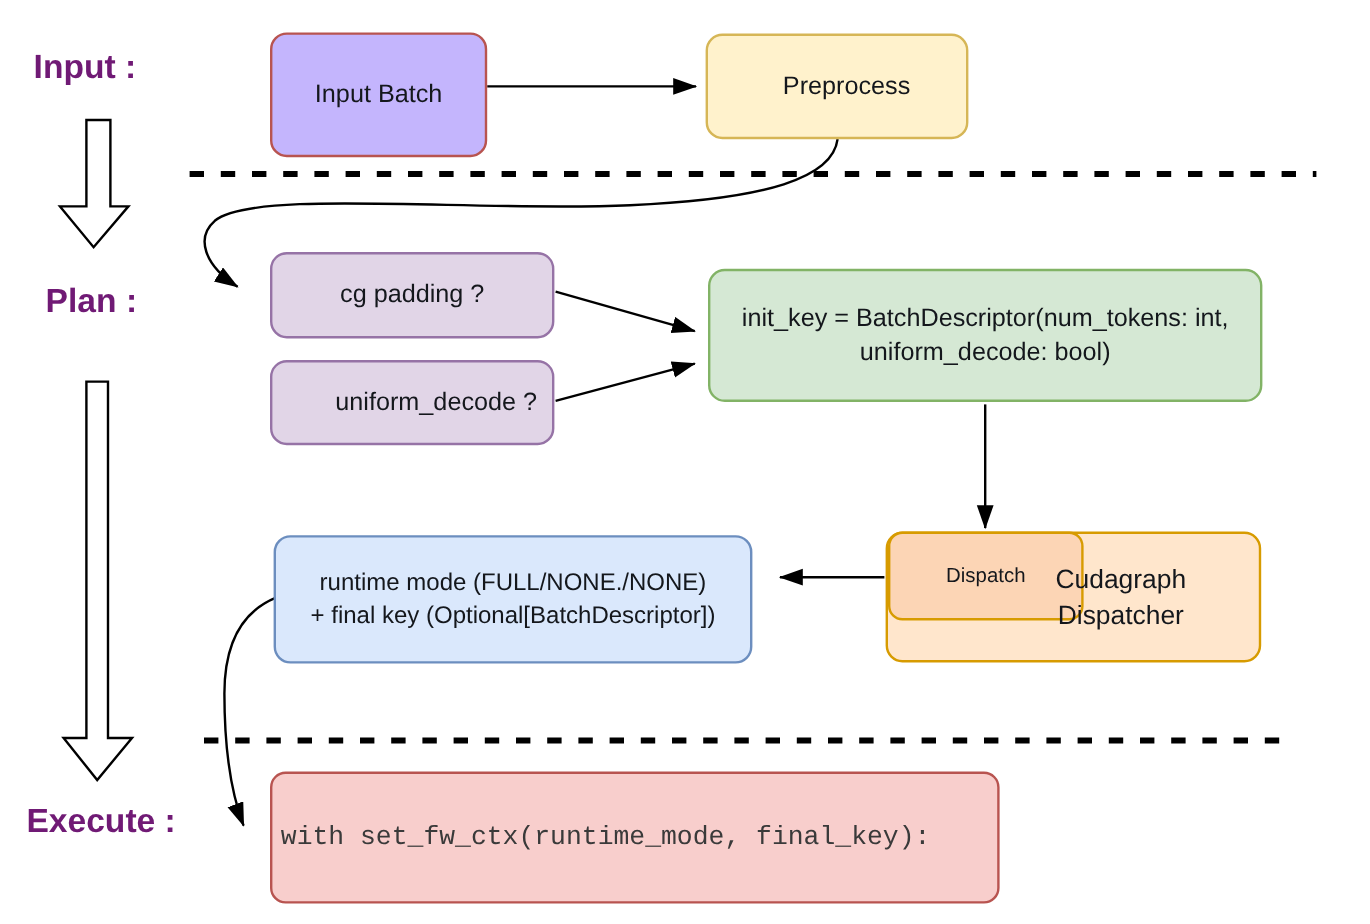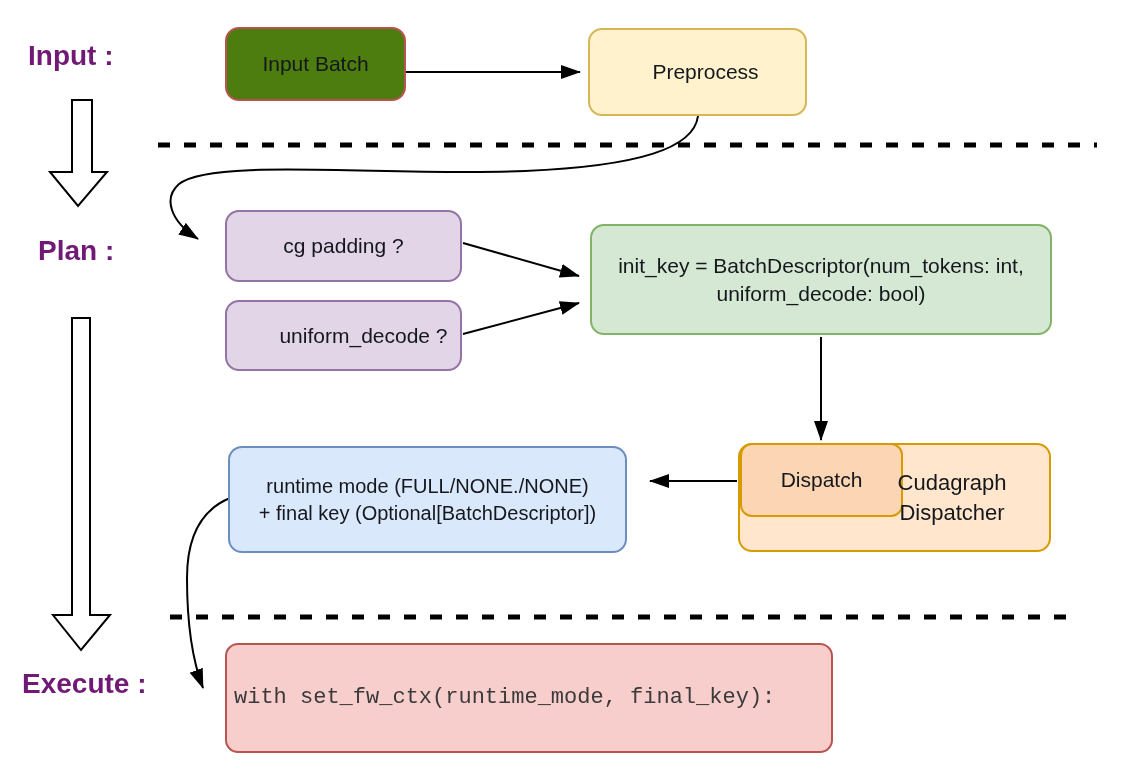--- a/index.html
+++ b/index.html
@@ -12,21 +12,21 @@
     position:absolute;font-weight:bold;font-size:28px;line-height:30px;color:#701a75;
     white-space:nowrap;
   }
   .node{
     position:absolute;box-sizing:border-box;border:2px solid #999;border-radius:14px;
     display:flex;flex-direction:column;align-items:center;justify-content:center;
     text-align:center;font-size:21px;line-height:28px;color:#14171c;
   }
   .node .ln{white-space:nowrap;}
   .node-small-text{font-size:20px;line-height:27px;}
-  .dispatch-inner{border-radius:12px;font-size:21px;}
+  .dispatch-inner{border-radius:12px;font-size:17px;}
   .cuda-text{
     position:absolute;display:flex;flex-direction:column;align-items:center;justify-content:center;
     text-align:center;font-size:22px;line-height:30px;color:#14171c;
   }
   .code-node{
     position:absolute;box-sizing:border-box;border:2px solid #999;border-radius:16px;
     display:flex;flex-direction:column;justify-content:center;
     font-family:"Liberation Mono","DejaVu Sans Mono",monospace;
     font-size:22px;line-height:26px;white-space:pre;padding-left:7px;
   }
@@ -56,21 +56,21 @@
     <path d="M 737 481 H 650" stroke="#000" stroke-width="2" fill="none" marker-end="url(#arw)"></path>
 
     <path d="M 698 116 C 694 148 640 166 525 171 C 395 177 212 157 179 184 C 163 198 170 221 198 239" stroke="#000" stroke-width="2" fill="none" marker-end="url(#arw)"></path>
     <path d="M 230 498 C 196 512 187 544 187 578 C 187 624 193 662 203 688" stroke="#000" stroke-width="2" fill="none" marker-end="url(#arw)"></path>
   </svg>
 
   <div class="stage-label" style="left:28px;top:41px;">Input :</div>
   <div class="stage-label" style="left:38px;top:236px;">Plan :</div>
   <div class="stage-label" style="left:22px;top:669px;">Execute :</div>
 
-  <div class="node" style="left: 225px; top: 27px; width: 181px; height: 74px; background-color: #4d7c0f; border-color: rgb(184, 84, 80);">
+  <div class="node" style="left: 225px; top: 27px; width: 181px; height: 104px; background-color: #c4b5fd; border-color: rgb(184, 84, 80);">
     <span class="ln">Input Batch</span>
   </div>
 
   <div class="node" style="left: 588px; top: 28px; width: 219px; height: 88px; background-color: rgb(255, 242, 204); border-color: rgb(214, 182, 86); padding-left: 16px;">
     <span class="ln">Preprocess</span>
   </div>
 
   <div class="node" style="left: 225px; top: 210px; width: 237px; height: 72px; background-color: rgb(225, 213, 231); border-color: rgb(150, 115, 166);">
     <span class="ln">cg padding ?</span>
   </div>
@@ -82,21 +82,21 @@
   <div class="node" style="left: 590px; top: 224px; width: 462px; height: 111px; background-color: rgb(213, 232, 212); border-color: rgb(130, 179, 102);">
     <span class="ln">init_key = BatchDescriptor(num_tokens: int,</span>
     <span class="ln">uniform_decode: bool)</span>
   </div>
 
   <div class="node" style="left: 738px; top: 443px; width: 313px; height: 109px; background-color: rgb(255, 230, 204); border-color: rgb(215, 155, 0);">
   </div>
   <div class="node dispatch-inner" style="left: 740px; top: 443px; width: 163px; height: 74px; background-color: rgb(252, 213, 181); border-color: rgb(215, 155, 0);">
     <span class="ln">Dispatch</span>
   </div>
-  <div class="cuda-text" style="left:878px;top:443px;width:148px;height:109px;">
+  <div class="cuda-text" style="left:860px;top:443px;width:148px;height:109px;">
     <span class="ln">Cudagraph</span>
     <span class="ln">Dispatcher</span>
   </div>
 
   <div class="node node-small-text" style="left: 228px; top: 446px; width: 399px; height: 107px; background-color: rgb(218, 232, 252); border-color: rgb(108, 142, 191);">
     <span class="ln">runtime mode (FULL/NONE./NONE)</span>
     <span class="ln">+ final key (Optional[BatchDescriptor])</span>
   </div>
 
   <div class="code-node" style="left: 225px; top: 643px; width: 608px; height: 110px; background-color: rgb(248, 206, 204); border-color: rgb(184, 84, 80); color: rgb(58, 58, 58); border-radius: 13px;">

